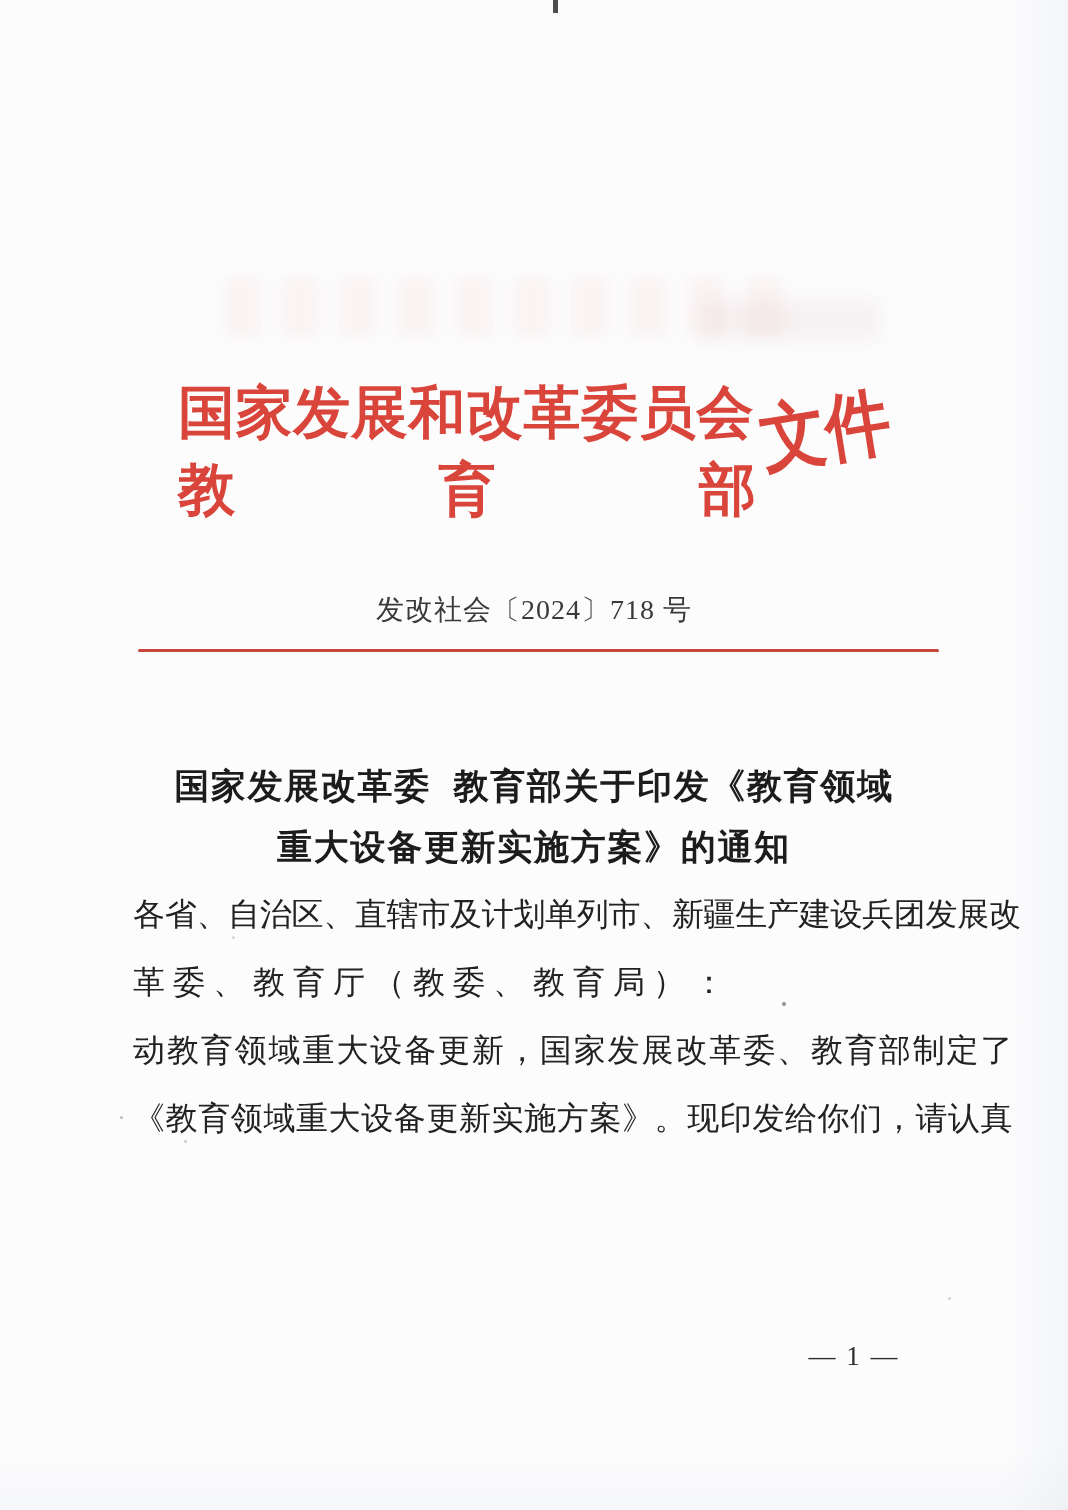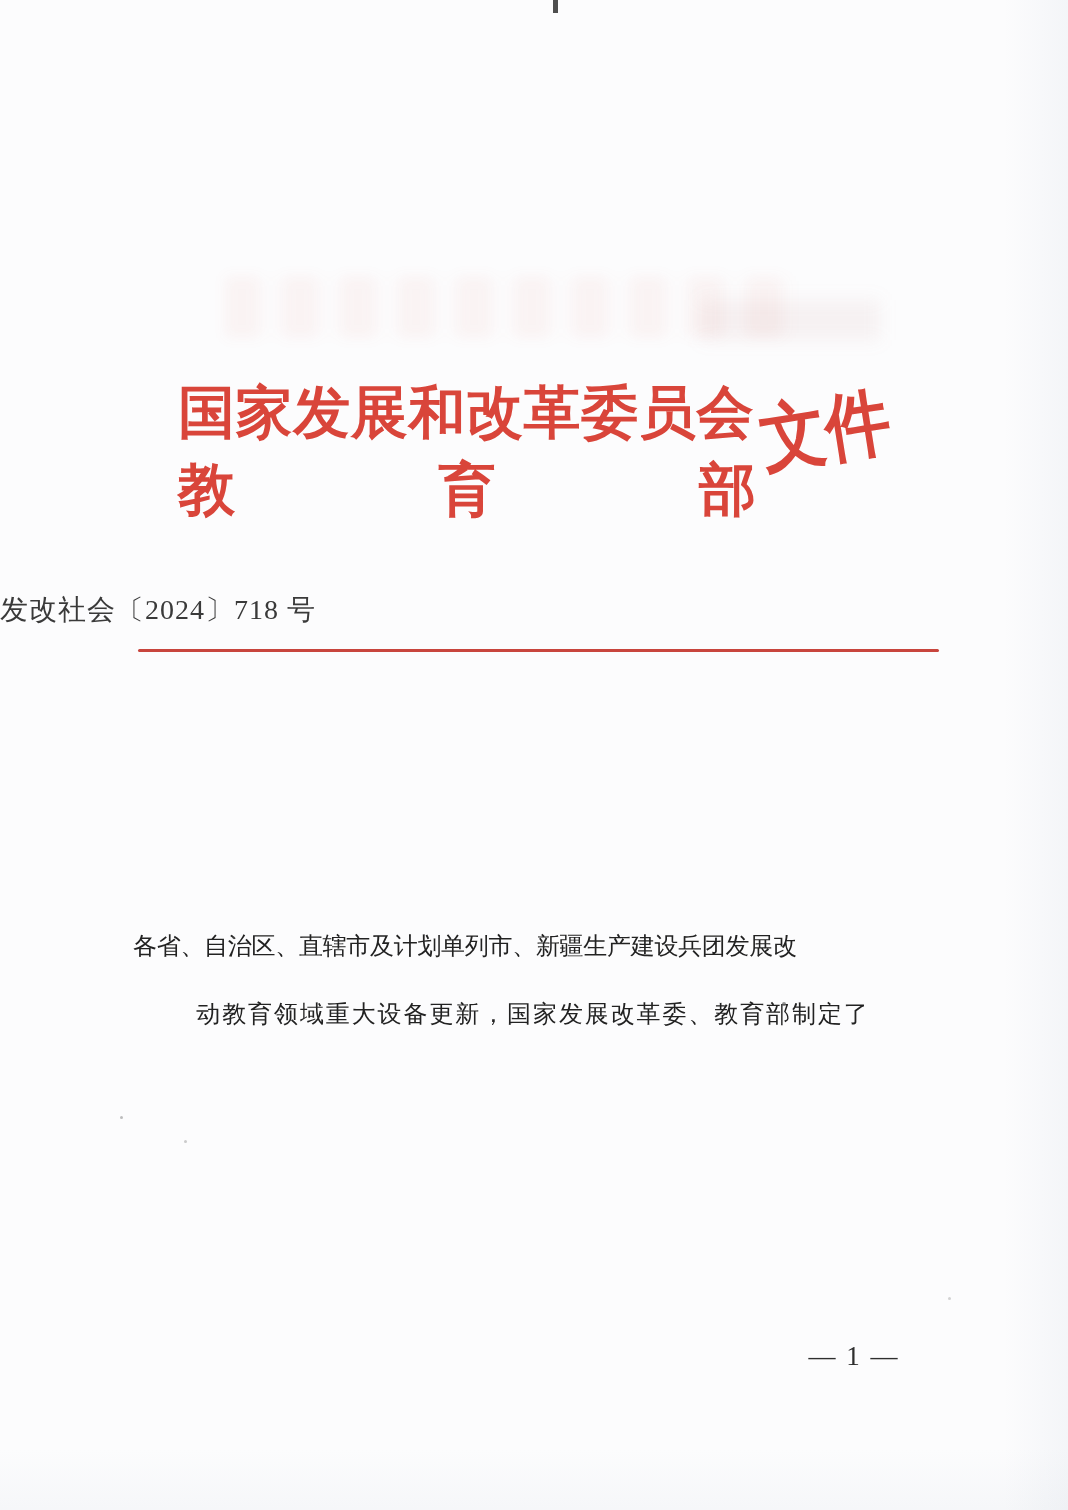--- a/index.html
+++ b/index.html
@@ -58,21 +58,21 @@
     position: absolute; left: 754px; top: 396px;
     font-size: 74px; line-height: 90px; font-weight: bold;
     color: #d9453a;
     transform: rotate(-9deg) scaleX(0.88);
     transform-origin: left top;
     white-space: nowrap;
   }
 
   .doc-number {
     position: absolute; left: 0; top: 590px; width: 1068px;
-    text-align: left;
+    text-align: center;
     font-size: 28px; line-height: 40px;
     letter-spacing: 1px;
     color: #3a3a3a;
   }
 
   .red-rule {
     position: absolute; left: 138px; top: 649px;
     width: 801px; height: 3px;
     background: #c8453d;
     border-radius: 2px;
@@ -83,23 +83,23 @@
     text-align: center;
     color: #1c1c1c;
     font-weight: bold;
     font-size: 35px;
     letter-spacing: 1.7px;
     word-spacing: 12px;
   }
   .doc-title .t-line { line-height: 61px; white-space: nowrap; }
 
   .body-block {
-    position: absolute; left: 133px; top: 912px; width: 800px;
+    position: absolute; left: 133px; top: 880px; width: 800px;
     color: #222;
-    font-size: 24px;
+    font-size: 32px;
   }
   .b-line {
     height: 68px; line-height: 68px;
     white-space: nowrap;
   }
   .b-line.l1 { letter-spacing: -0.3px; }
   .b-line.l2 { letter-spacing: 8px; }
   .b-line.l3 { padding-left: 57px; letter-spacing: 0.8px; }
   .b-line.l4 { letter-spacing: 0.6px; }
   .b-line.l5 { letter-spacing: 1.9px; text-align: center; }
@@ -138,24 +138,30 @@
       <span>部</span>
     </div>
   </div>
 
   <div class="doc-type" style="color: rgb(217, 69, 58);">文件</div>
 
   <div class="doc-number">发改社会〔2024〕718 号</div>
 
   <div class="red-rule" style="background: rgb(200, 69, 61);"></div>
 
+  <div class="doc-title">
+    <div class="t-line">国家发展改革委 教育部关于印发《教育领域</div>
+    <div class="t-line">重大设备更新实施方案》的通知</div>
+  </div>
 
   <div class="body-block">
     <div class="b-line l1">各省、自治区、直辖市及计划单列市、新疆生产建设兵团发展改</div>
+    <div class="b-line l2">革委、教育厅（教委、教育局）：</div>
     <div class="b-line l5">动教育领域重大设备更新，国家发展改革委、教育部制定了</div>
+    <div class="b-line l6">《教育领域重大设备更新实施方案》。现印发给你们，请认真</div>
   </div>
 
   <div class="page-number">— 1 —</div>
 
   <div class="speck s1"></div>
   <div class="speck s2"></div>
   <div class="speck s3"></div>
   <div class="speck s4"></div>
   <div class="speck s5"></div>
 

